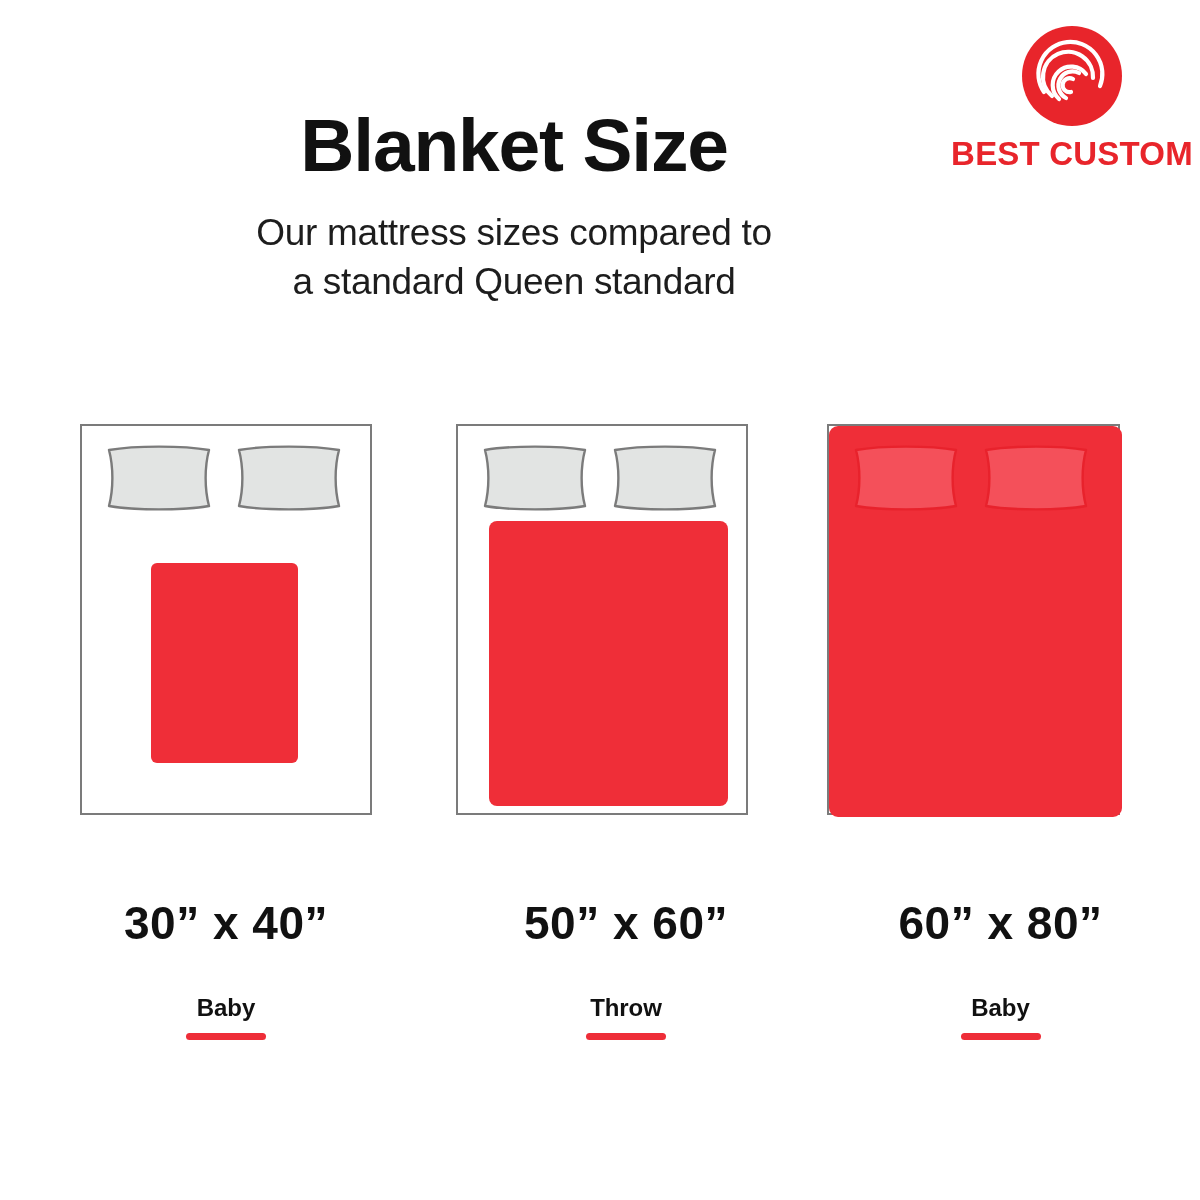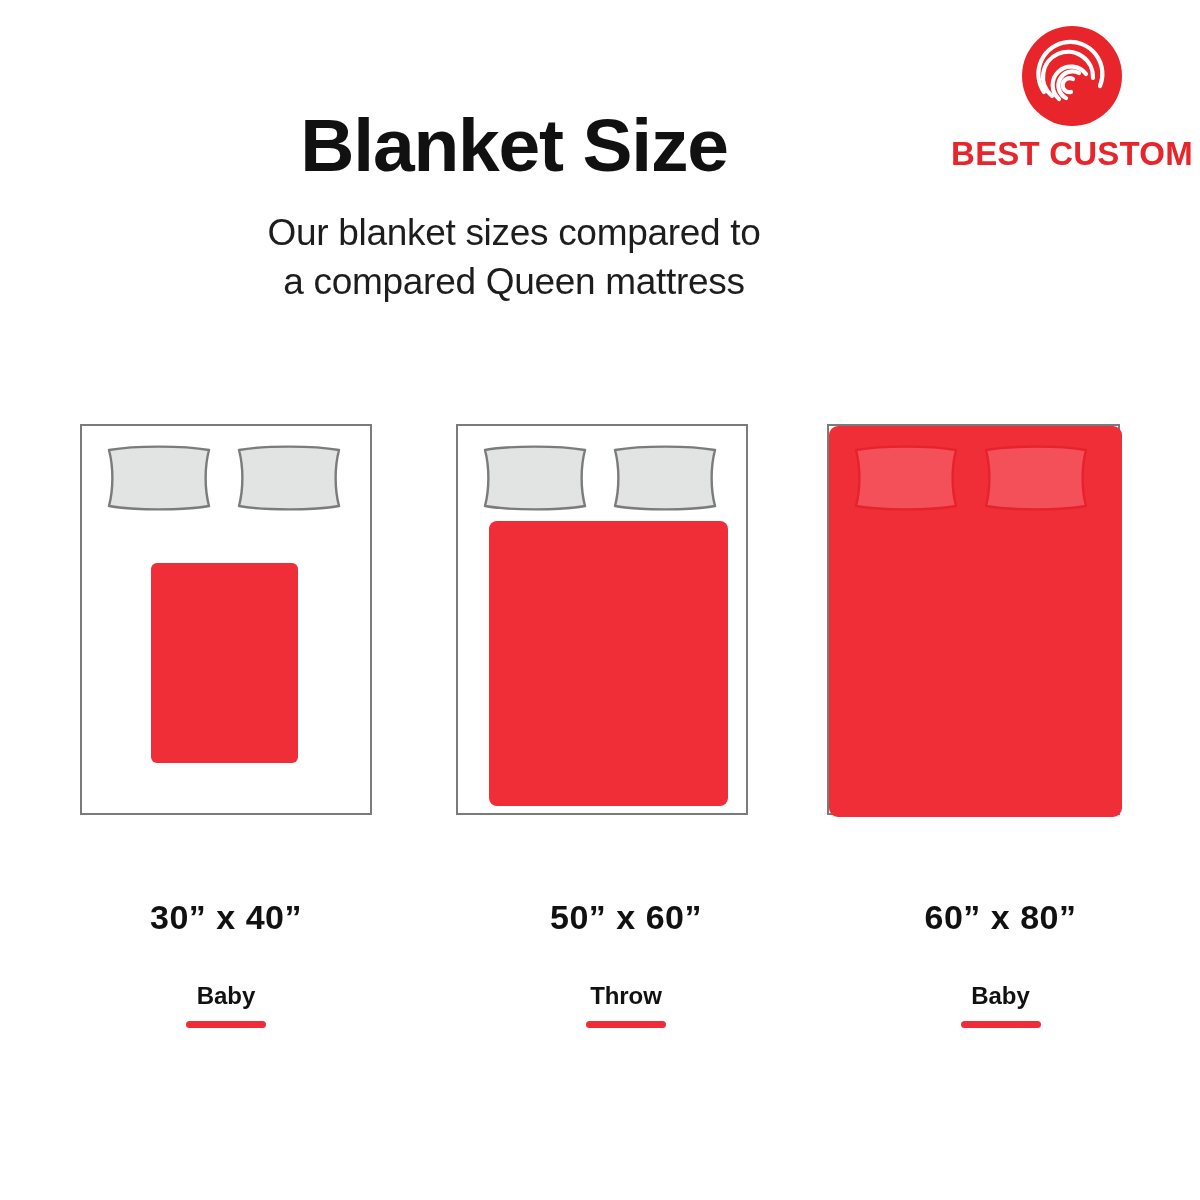--- a/index.html
+++ b/index.html
@@ -161,21 +161,21 @@
   .label-col {
     position: absolute;
     top: 0;
     text-align: center;
   }
   .label-col.c0 { left: 80px;  width: 292px; }
   .label-col.c1 { left: 480px; width: 292px; }
   .label-col.c2 { left: 854px; width: 293px; }
 
   .dims {
-    font-size: 34px;
+    font-size: 46px;
     font-weight: bold;
     color: #111111;
     letter-spacing: 0.5px;
     line-height: 1;
     margin: 0;
     font-family: "Liberation Sans", sans-serif;
   }
   .sizename {
     margin: 50px 0 0 0;
     font-size: 24px;
@@ -209,22 +209,22 @@
           <path d="M49 66 A7 7 0 1 1 51 53"></path>
         </g>
       </svg>
     </div>
     <div class="brand-name">BEST CUSTOM</div>
   </div>
 
   <div class="headline">
     <h1 class="title">Blanket Size</h1>
     <p class="subtitle">
-      <span>Our blanket sizes compared to</span>
-      <span>a compared Queen mattress</span>
+      <span>Our mattress sizes compared to</span>
+      <span>a standard Queen standard</span>
     </p>
   </div>
 
   <div class="beds">
 
     <div class="bed-col c0">
       <div class="mattress">
         <div class="pillow-wrap p-left">
           <svg viewBox="0 0 108 66" preserveAspectRatio="none" aria-hidden="true">
             <path d="M4 5 C30 0.5 78 0.5 104 5 C99.5 22 99.5 44 104 61 C78 65.5 30 65.5 4 61 C8.5 44 8.5 22 4 5 Z" fill="#E2E4E3" stroke="#7B7B7B" stroke-width="2.4" stroke-linejoin="round"></path>

